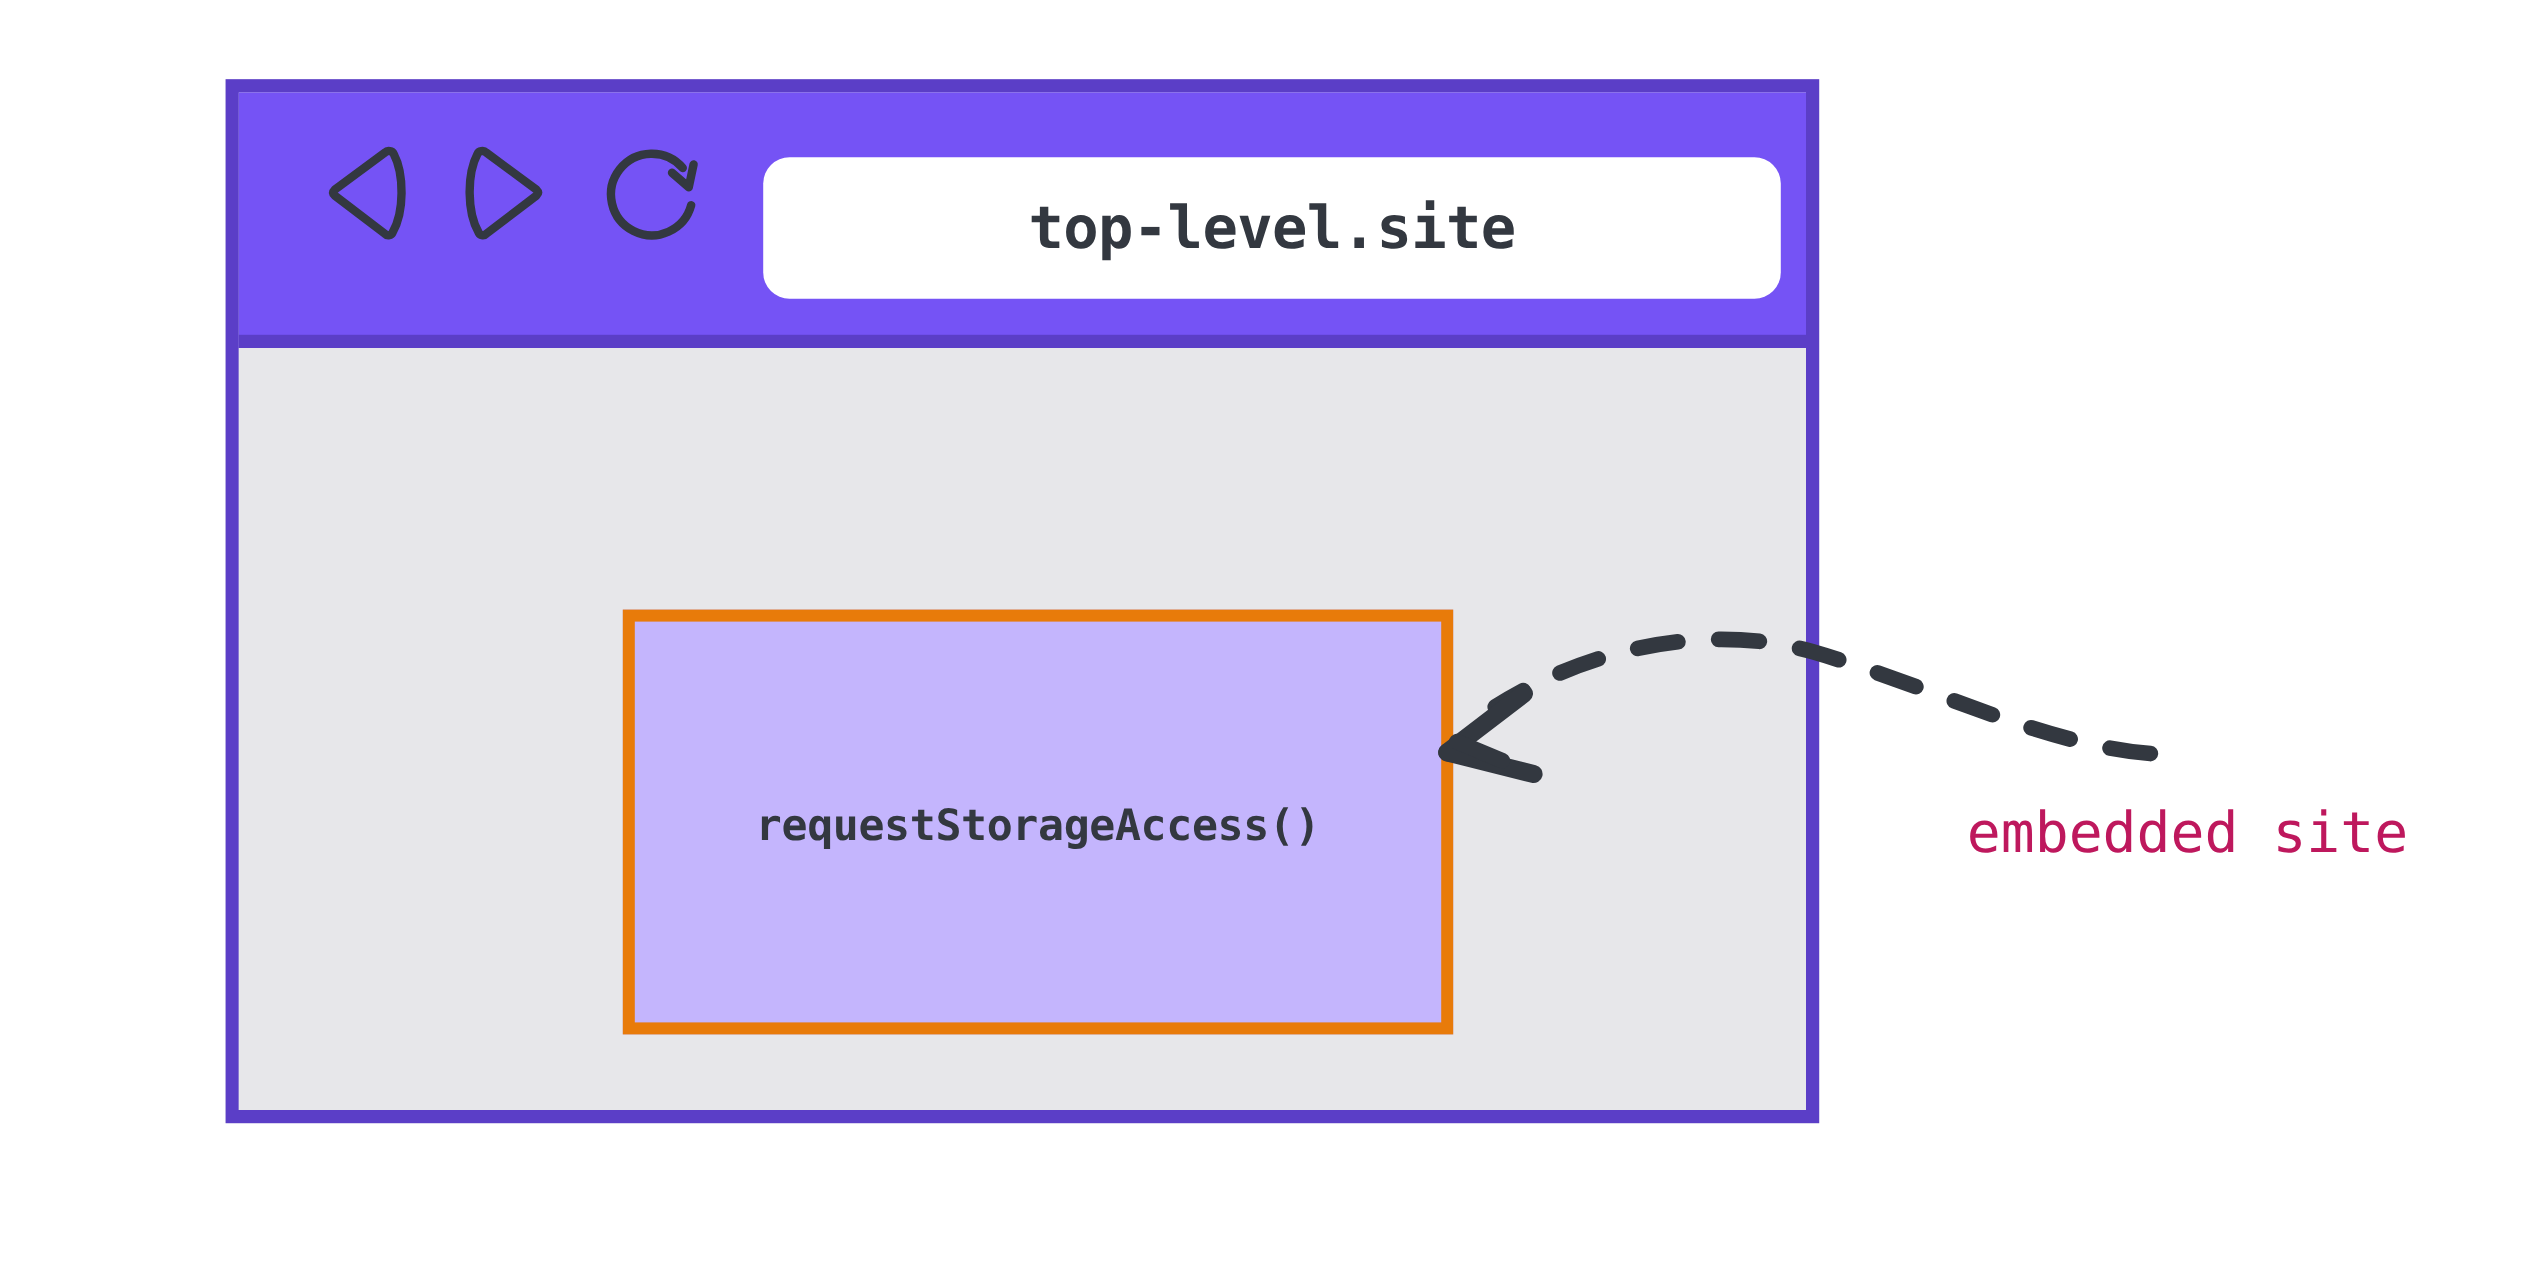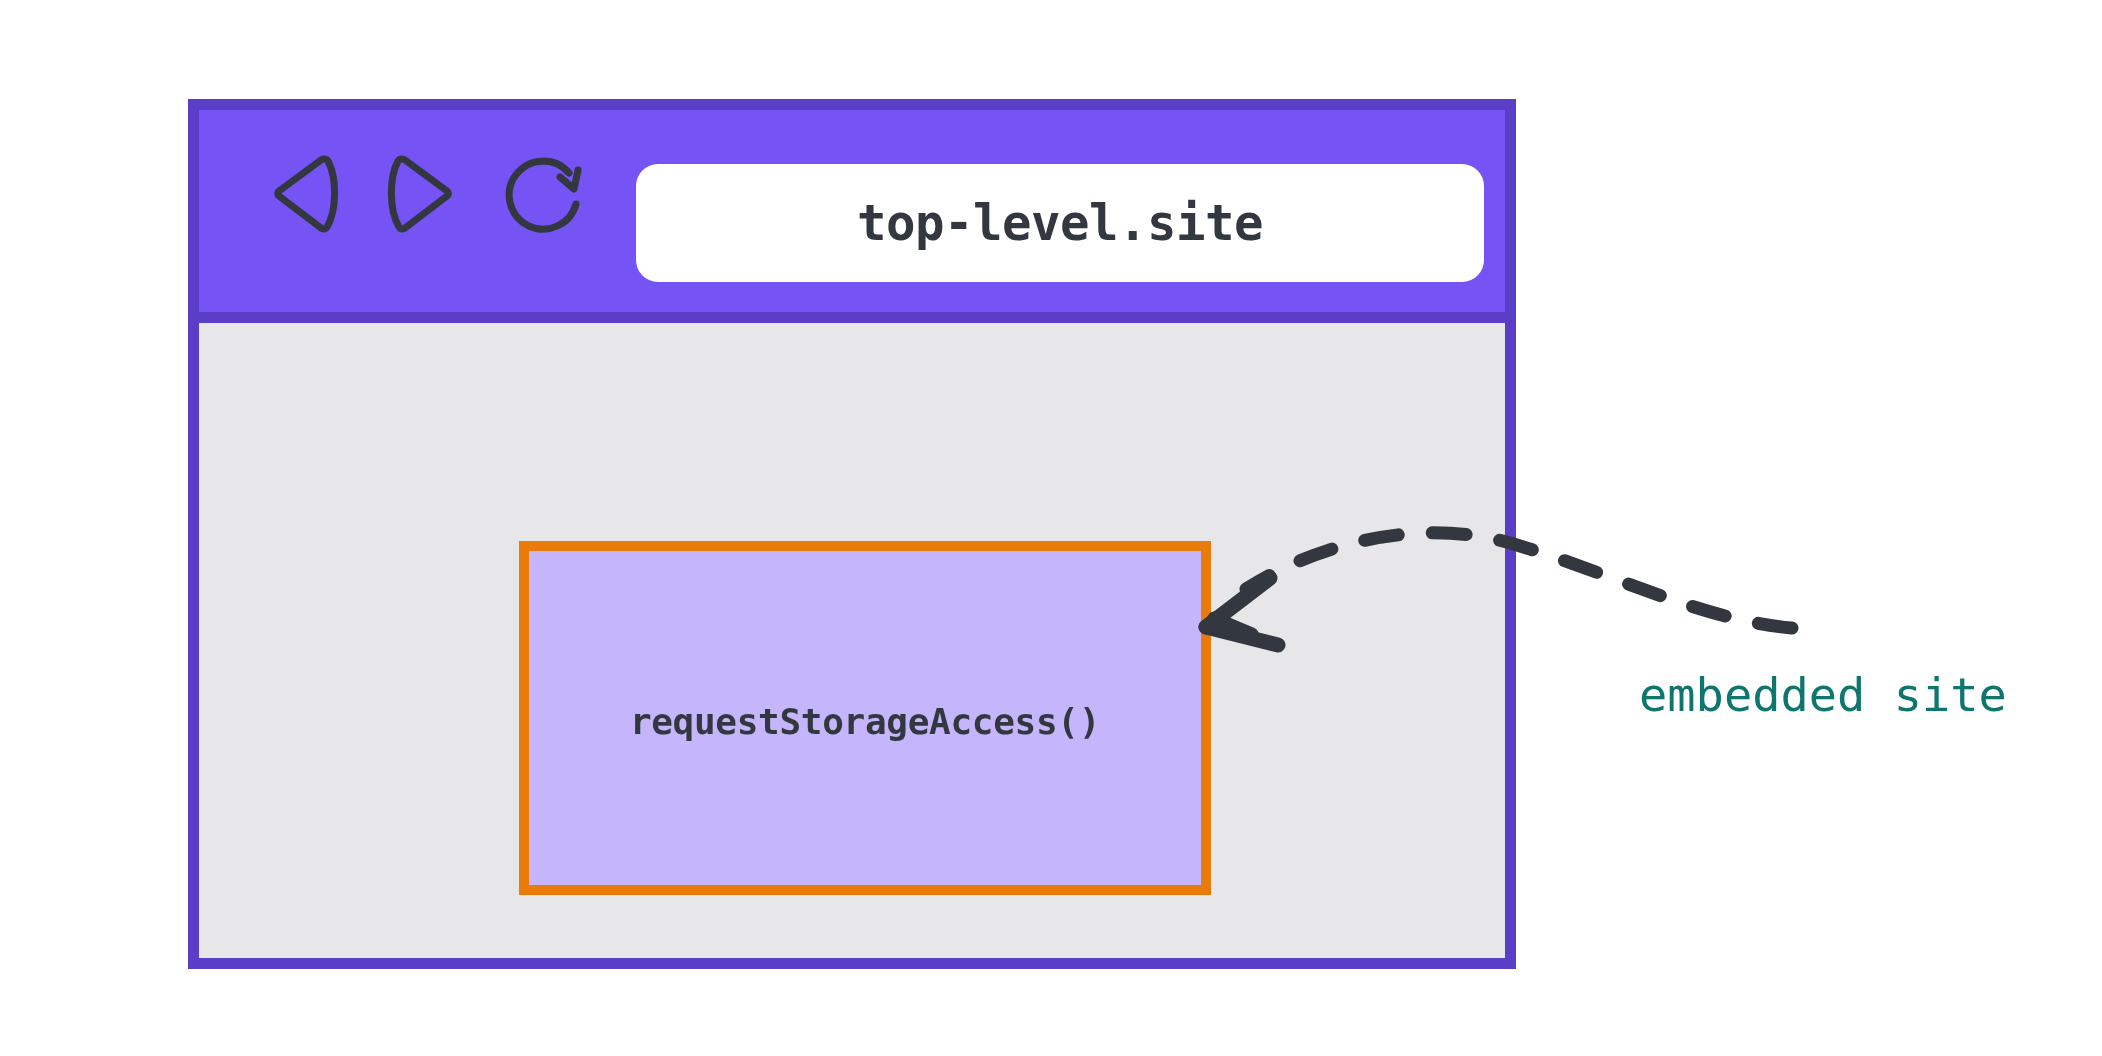--- a/index.html
+++ b/index.html
@@ -25,21 +25,20 @@
   
   .browser-window {
     position: absolute;
     left: 188px;
     top: 66px;
     width: 1328px;
     height: 870px;
     box-sizing: border-box;
     border: 11px solid #5b3ec7;
     background: #e7e7ea;
-    margin-top: 33px;
   }
 
   .browser-chrome {
     position: absolute;
     left: 0;
     top: 0;
     right: 0;
     height: 213px;
     background: #7553f5;
     border-bottom: 11px solid #5b3ec7;
@@ -126,21 +125,21 @@
     pointer-events: none;
   }
 
   .annotation-label {
     position: absolute;
     left: 1639px;
     top: 667px;
     font-family: "DejaVu Sans Mono", monospace;
     font-size: 47px;
     font-weight: 400;
-    color: #0f766e;
+    color: #be185d;
     letter-spacing: 0px;
     white-space: nowrap;
   }
 </style>
 </head>
 <body>
 
 <div id="stage">
 
   <div class="browser-window">

